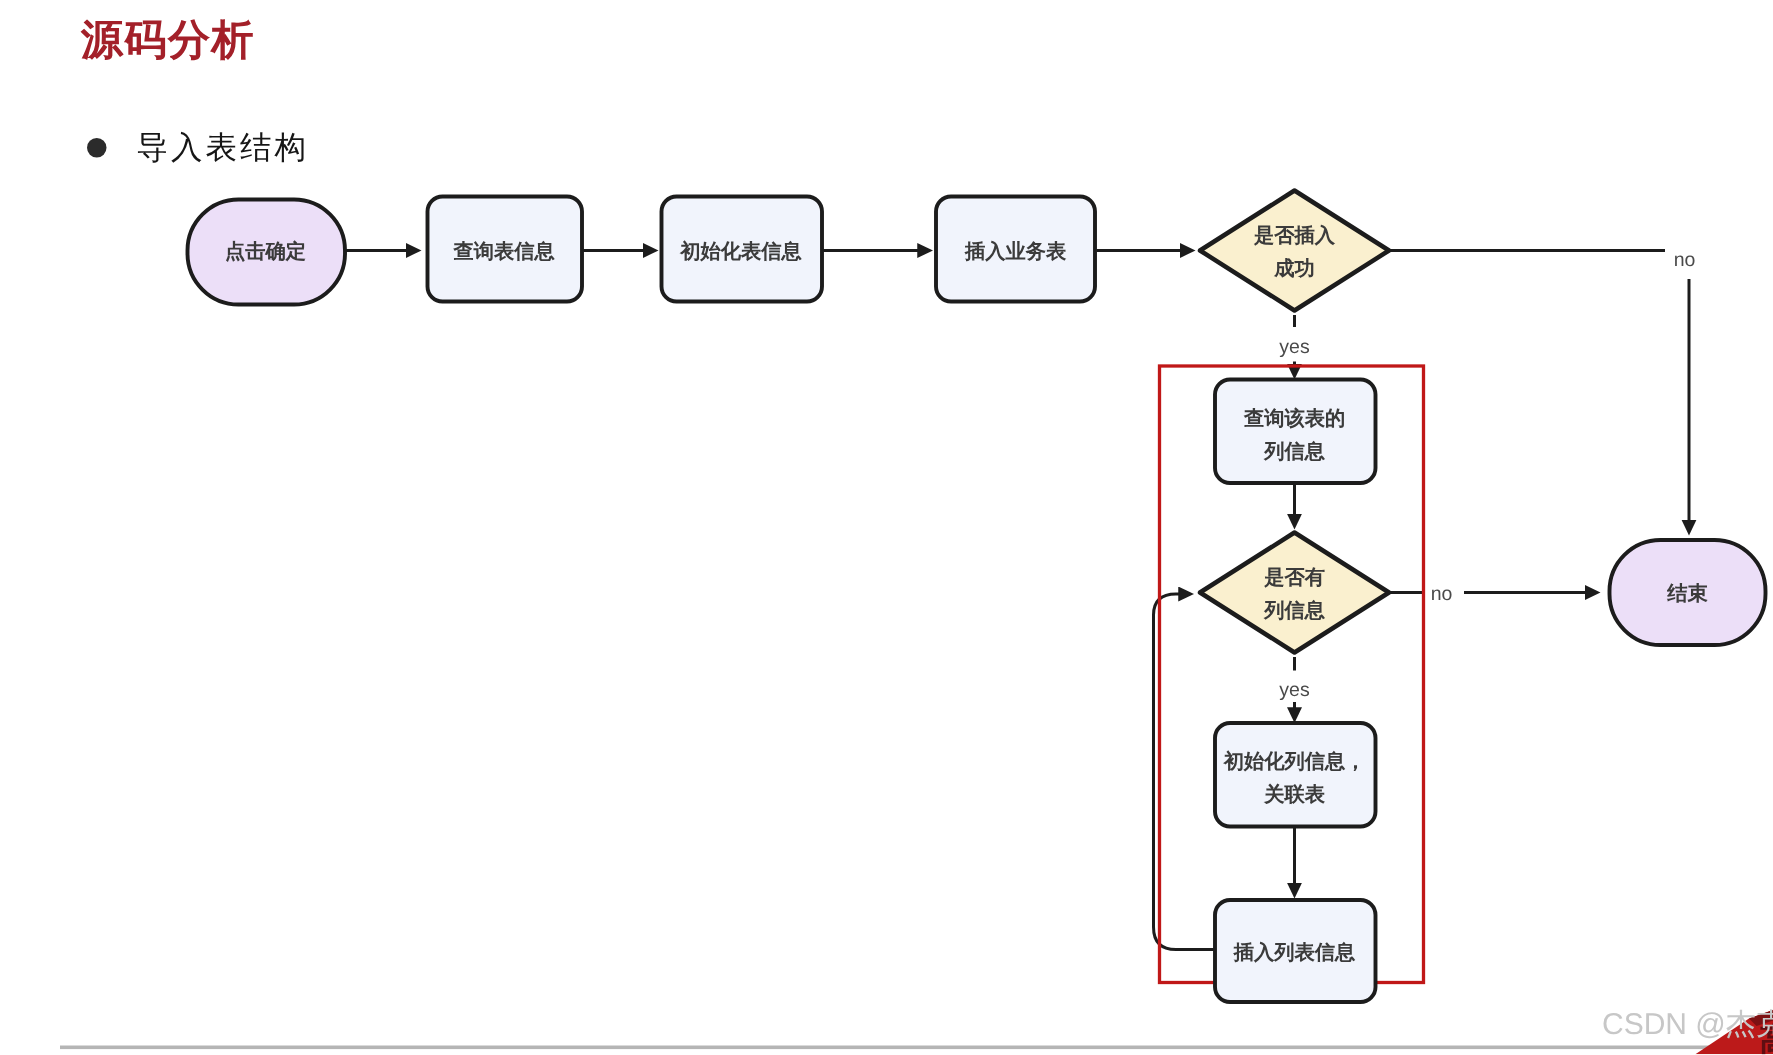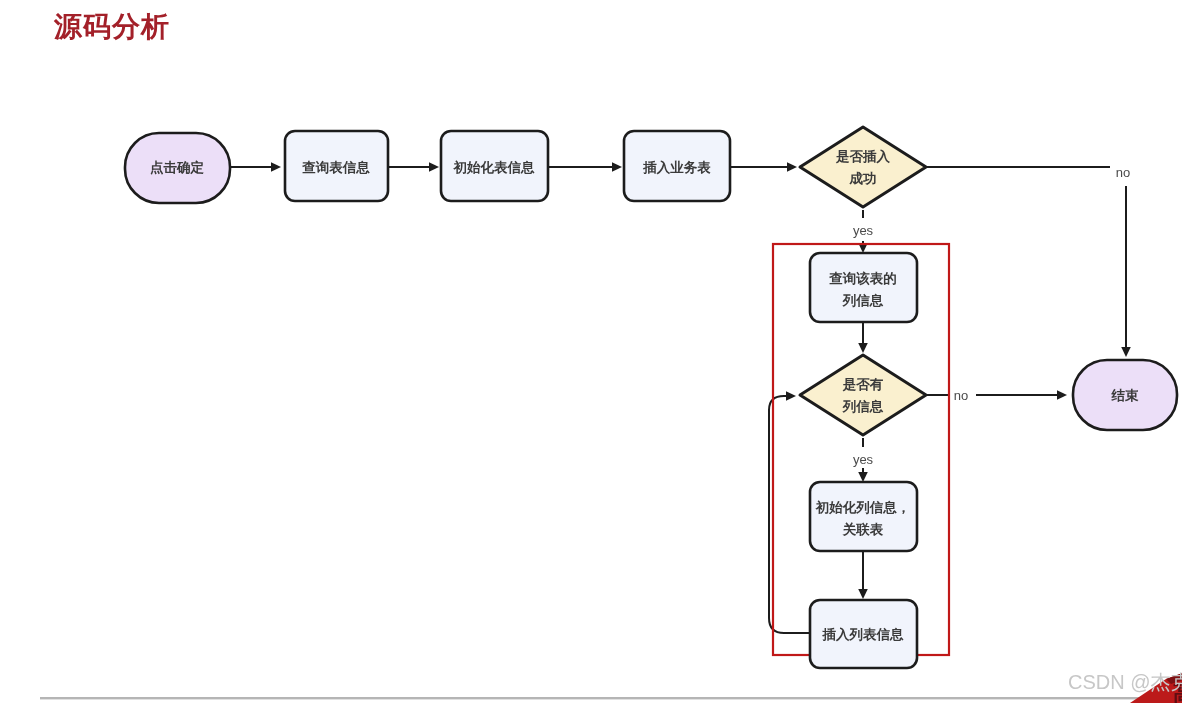--- a/index.html
+++ b/index.html
@@ -32,20 +32,24 @@
   .badge-text { font-size:22px; font-weight:bold; fill:#5f0e12; text-anchor:middle;
                 font-family:"Liberation Sans", sans-serif; }
 </style>
 </head>
 <body>
 
 <div class="page">
 
   <div class="title">源码分析</div>
 
+  <div class="bullet-row">
+    <span class="bullet-dot"></span>
+    <span class="bullet-label">导入表结构</span>
+  </div>
 
   <svg class="flow" width="1182" height="703" viewBox="0 0 1182 703">
     <defs>
       <marker id="ah" markerUnits="userSpaceOnUse" markerWidth="12" markerHeight="12" refX="2.5" refY="5" orient="auto">
         <path d="M0,0 L10.5,5 L0,10 Z" fill="#1c1c1c"></path>
       </marker>
     </defs>
 
     <path class="edge" d="M190 167 H233" marker-end="url(#ah)"></path>
     <path class="edge" d="M348 167 H391" marker-end="url(#ah)"></path>

